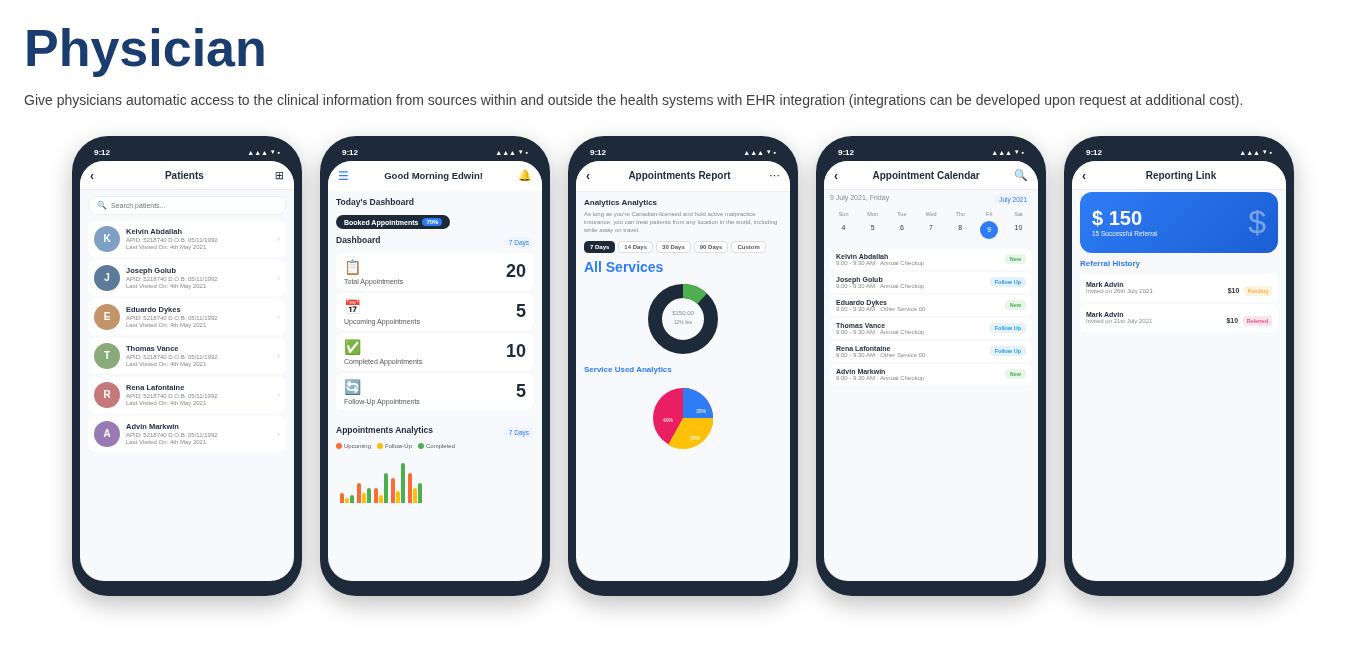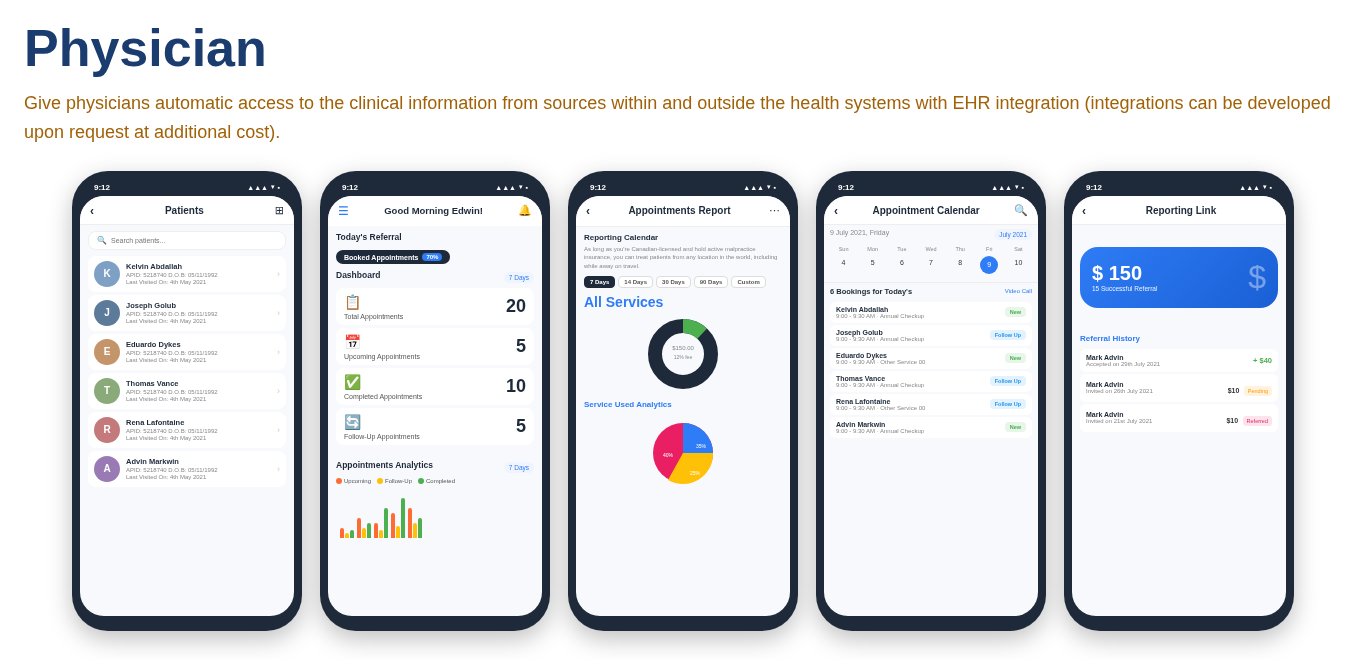--- a/index.html
+++ b/index.html
@@ -13,22 +13,22 @@
 
     .page-title {
       font-size: 52px;
       font-weight: 800;
       color: #1a3c6e;
       line-height: 1.1;
       margin-bottom: 12px;
     }
 
     .page-description {
-      font-size: 18px;
-      color: #a16207;
+      font-size: 14px;
+      color: #404040;
       line-height: 1.6;
       max-width: 1320px;
       margin-bottom: 24px;
     }
 
     .phones-container {
       display: flex;
       gap: 18px;
       justify-content: center;
       align-items: flex-start;
@@ -524,22 +524,22 @@
     }
 
     .referral-tab.active {
       color: #1e2a3a;
       font-weight: 700;
       border-bottom: 2px solid #1e2a3a;
     }
 
     .referral-banner {
       background: linear-gradient(135deg, #2e7cf6, #1a5fd4);
-      margin: 22px 8px;
-      border-radius: 18px;
+      margin: 2px 8px;
+      border-radius: 12px;
       padding: 12px;
       color: #fff;
       display: flex;
       align-items: center;
       justify-content: space-between;
       min-height: 60px;
     }
 
     .referral-amount {
       font-size: 20px;
@@ -729,21 +729,21 @@
       </div>
     </div>
     <div class="phone-screen">
       <div class="dashboard-header">
         <span class="hamburger-icon">☰</span>
         <span class="dashboard-title">Good Morning Edwin!</span>
         <span class="bell-icon">🔔</span>
       </div>
 
       <div class="analytics-section">
-        <div class="section-title">Today's Referral</div>
+        <div class="section-title">Today's Dashboard</div>
         <div class="booked-btn">
           <span>Booked Appointments</span>
           <span class="percent">70%</span>
         </div>
 
         <div class="dashboard-label">
           <span class="section-title">Dashboard</span>
           <span class="days-badge">7 Days</span>
         </div>
 
@@ -836,21 +836,21 @@
       </div>
     </div>
     <div class="phone-screen">
       <div class="transaction-header screen-header">
         <span class="back-arrow">‹</span>
         <span class="title">Appointments Report</span>
         <span class="icon-right">⋯</span>
       </div>
 
       <div class="reporting-section">
-        <div class="reporting-title">Reporting Calendar</div>
+        <div class="reporting-title">Analytics Analytics</div>
         <div class="reporting-desc">As long as you're Canadian-licensed and hold active malpractice insurance, you can treat patients from any location in the world, including while away on travel.</div>
 
         <div class="filter-btns">
           <button class="filter-btn active">7 Days</button>
           <button class="filter-btn">14 Days</button>
           <button class="filter-btn">30 Days</button>
           <button class="filter-btn">90 Days</button>
           <button class="filter-btn">Custom</button>
         </div>
 
@@ -914,24 +914,20 @@
           <div class="cal-day">4</div>
           <div class="cal-day">5</div>
           <div class="cal-day">6</div>
           <div class="cal-day">7</div>
           <div class="cal-day">8</div>
           <div class="cal-day today">9</div>
           <div class="cal-day">10</div>
         </div>
       </div>
 
-      <div class="bookings-header">
-        <span class="bookings-title">6 Bookings for Today's</span>
-        <span class="video-badge">Video Call</span>
-      </div>
 
       <div id="bookings-list">
           <div class="booking-item">
     <div class="booking-info">
       <div class="b-name">Kelvin Abdallah</div>
       <div class="b-time">9:00 - 9:30 AM · Annual Checkup</div>
     </div>
     <span class="booking-badge badge-new">New</span>
   </div>
           <div class="booking-item">
@@ -997,27 +993,20 @@
         </div>
         <div class="dollar-icon">$</div>
       </div>
 
       <div class="referral-history-title">Referral History</div>
 
       <div id="referrals-list">
           <div class="referral-item">
     <div>
       <div class="ref-name">Mark Advin</div>
-      <div class="ref-date">Accepted on 29th July 2021</div>
-    </div>
-    <span class="ref-amount positive">+ $40</span>
-  </div>
-          <div class="referral-item">
-    <div>
-      <div class="ref-name">Mark Advin</div>
       <div class="ref-date">Invited on 26th July 2021</div>
     </div>
     <div style="text-align:right;"><span class="ref-amount" style="color:#333;font-size:7px;">$10</span> <span class="ref-badge badge-pending">Pending</span></div>
   </div>
           <div class="referral-item">
     <div>
       <div class="ref-name">Mark Advin</div>
       <div class="ref-date">Invited on 21st July 2021</div>
     </div>
     <div style="text-align:right;"><span class="ref-amount" style="color:#333;font-size:7px;">$10</span> <span class="ref-badge badge-referred">Referred</span></div>

